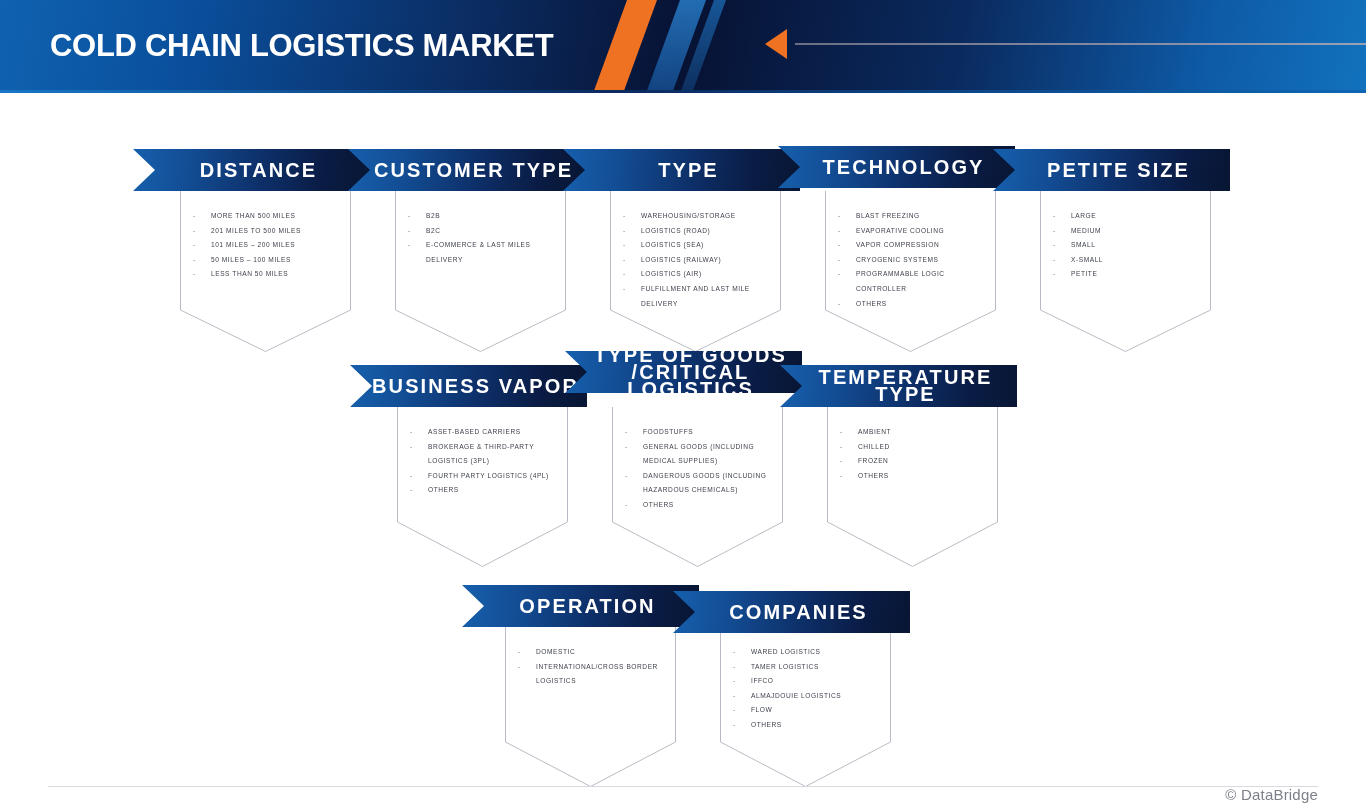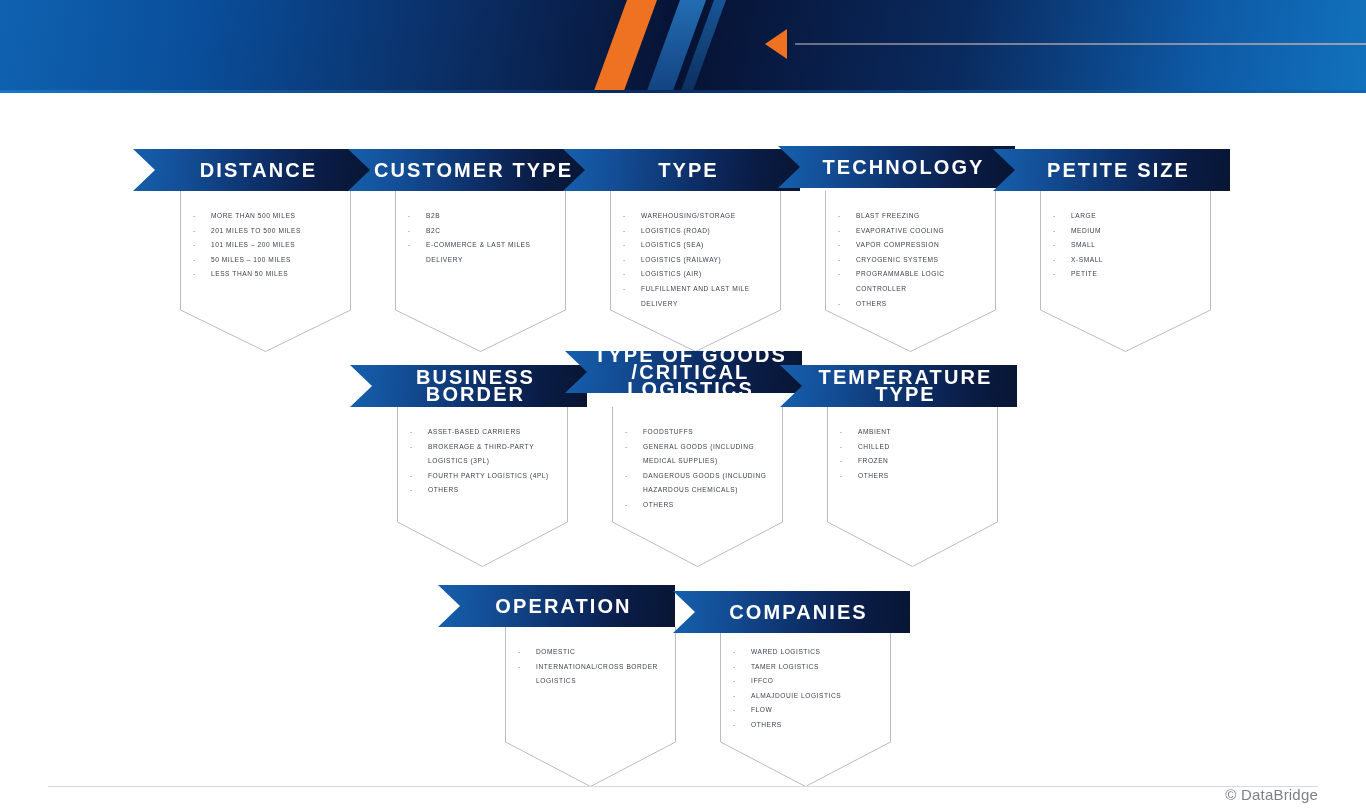--- a/index.html
+++ b/index.html
@@ -93,20 +93,21 @@
     font-size:15px; color:#7d8089; letter-spacing:.2px;
   }
 </style>
 </head>
 <body>
 
 <div class="header">
   <div class="hdr-stripe orange"></div>
   <div class="hdr-stripe blue1"></div>
   <div class="hdr-stripe blue2"></div>
+  <div class="hdr-title">COLD CHAIN LOGISTICS MARKET</div>
   <div class="hdr-arrow"></div>
   <div class="hdr-line"></div>
 </div>
 <div class="hdr-bottom"></div>
 
 <div id="cards">
     <div class="card-body" style="left: 180px; top: 191px; width: 171px; height: 119px; position: absolute;">
       <ul class="items">
         <li>
           <span class="dash">-</span>
@@ -291,21 +292,21 @@
         </li>
       </ul>
     </div>
     <div class="card-point" style="position: absolute; left: 397px; top: 522px; width: 171px; height: 45px; background: transparent;">
       <svg viewBox="0 0 171 45" preserveAspectRatio="none">
         <path d="M0.5 0 L85.5 44.5 L170.5 0" fill="#ffffff" stroke="#b9bcc4" stroke-width="1" vector-effect="non-scaling-stroke"></path>
       </svg>
     </div>
     <div class="banner" style="left: 350px; top: 365px; width: 237px;">
       <span class="tip"></span>
-      <div class="banner-title">BUSINESS BORDER</div>
+      <div class="banner-title">BUSINESS VAPOR</div>
     </div>
     <div class="card-body" style="left: 612px; top: 407px; width: 171px; height: 115px; position: absolute;">
       <ul class="items">
         <li>
           <span class="dash">-</span>
           <span class="txt">FOODSTUFFS</span>
         </li>
         <li>
           <span class="dash">-</span>
           <span class="txt">GENERAL GOODS (INCLUDING MEDICAL SUPPLIES)</span>
@@ -368,21 +369,21 @@
           <span class="dash">-</span>
           <span class="txt">INTERNATIONAL/CROSS BORDER LOGISTICS</span>
         </li>
       </ul>
     </div>
     <div class="card-point" style="position: absolute; left: 505px; top: 742px; width: 171px; height: 45px; background: transparent;">
       <svg viewBox="0 0 171 45" preserveAspectRatio="none">
         <path d="M0.5 0 L85.5 44.5 L170.5 0" fill="#ffffff" stroke="#b9bcc4" stroke-width="1" vector-effect="non-scaling-stroke"></path>
       </svg>
     </div>
-    <div class="banner" style="left: 438px; top: 585px; width: 237px;">
+    <div class="banner" style="left: 462px; top: 585px; width: 237px;">
       <span class="tip"></span>
       <div class="banner-title">OPERATION</div>
     </div>
     <div class="card-body" style="left: 720px; top: 627px; width: 171px; height: 115px; position: absolute;">
       <ul class="items">
         <li>
           <span class="dash">-</span>
           <span class="txt">WARED LOGISTICS</span>
         </li>
         <li>

